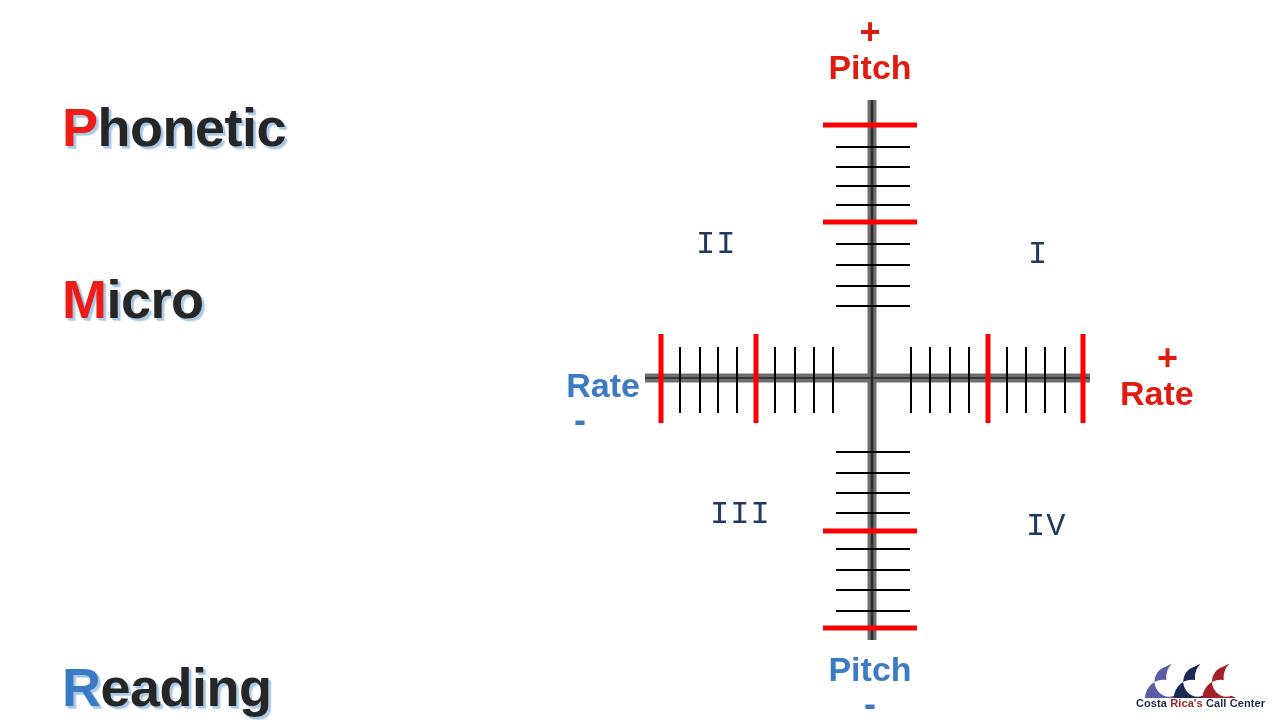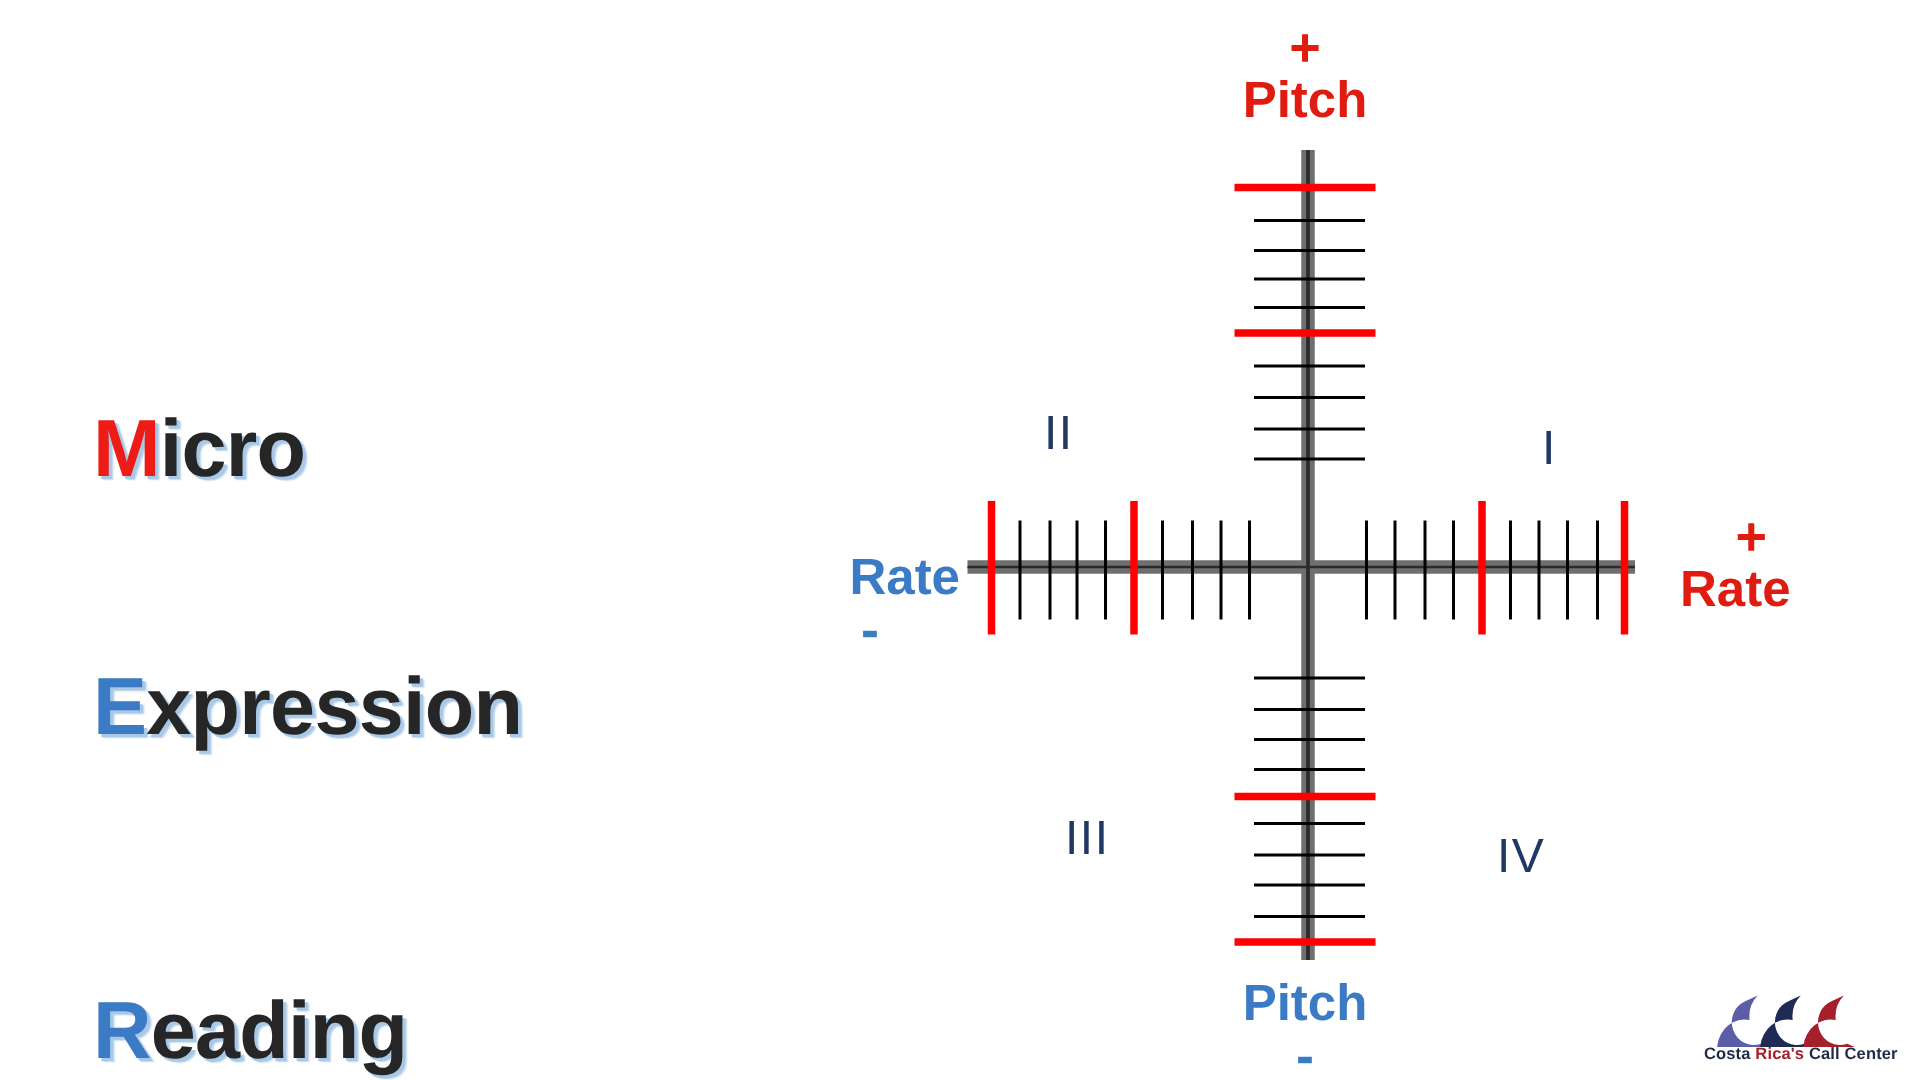--- a/index.html
+++ b/index.html
@@ -95,28 +95,27 @@
     text-align: right;
   }
   #label-rate-left .sign { text-align: center; width: 100px; }
 
   
   .quadrant-label {
     position: absolute;
     font-size: 32px;
     color: #1f3864;
     font-weight: normal;
-    font-family: Liberation Sans, sans-serif;
+    font-family: Liberation Mono, monospace;
     letter-spacing: 1px;
-    margin-top: 44px;
   }
   #quadrant-ii  { left: 176px; top: 226px; }
   #quadrant-i   { left: 508px; top: 236px; }
   #quadrant-iii { left: 190px; top: 496px; }
-  #quadrant-iv  { left: 478px; top: 508px; }
+  #quadrant-iv  { left: 506px; top: 508px; }
 
   
   #logo {
     position: absolute;
     left: 1136px;
     top: 660px;
     width: 128px;
     height: 56px;
   }
   #logo-mark { position: absolute; left: 4px; top: 0; width: 120px; height: 38px; }
@@ -131,28 +130,28 @@
     white-space: nowrap;
     letter-spacing: .1px;
   }
   #logo-text .lt-red { color: #a6202b; }
 </style>
 </head>
 <body>
 
 <div id="acronym-list">
 
+  <div class="acronym-item red" id="acronym-phonetic">
+    <span class="initial">P</span><span class="rest">honetic</span>
+  </div>
 
   <div class="acronym-item red" id="acronym-micro">
     <span class="initial">M</span><span class="rest">icro</span>
   </div>
 
-  <div class="acronym-item blue" id="acronym-expression">
-    <span class="initial">E</span><span class="rest">xpression</span>
-  </div>
 
   <div class="acronym-item blue" id="acronym-reading">
     <span class="initial">R</span><span class="rest">eading</span>
   </div>
 
 </div>
 
 <div id="pitch-rate-chart">
 
   <svg id="chart-plot" viewBox="0 0 760 720">

